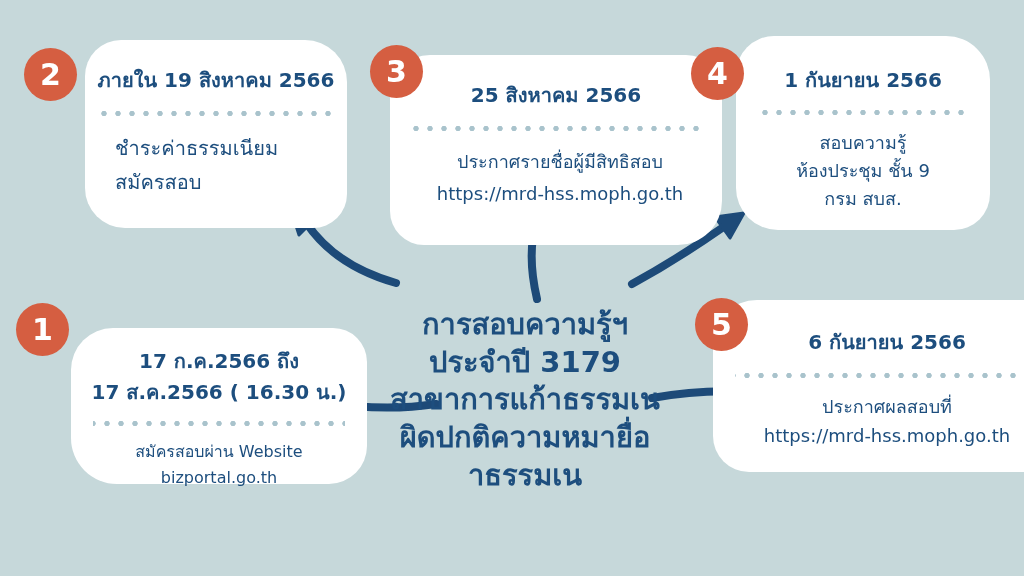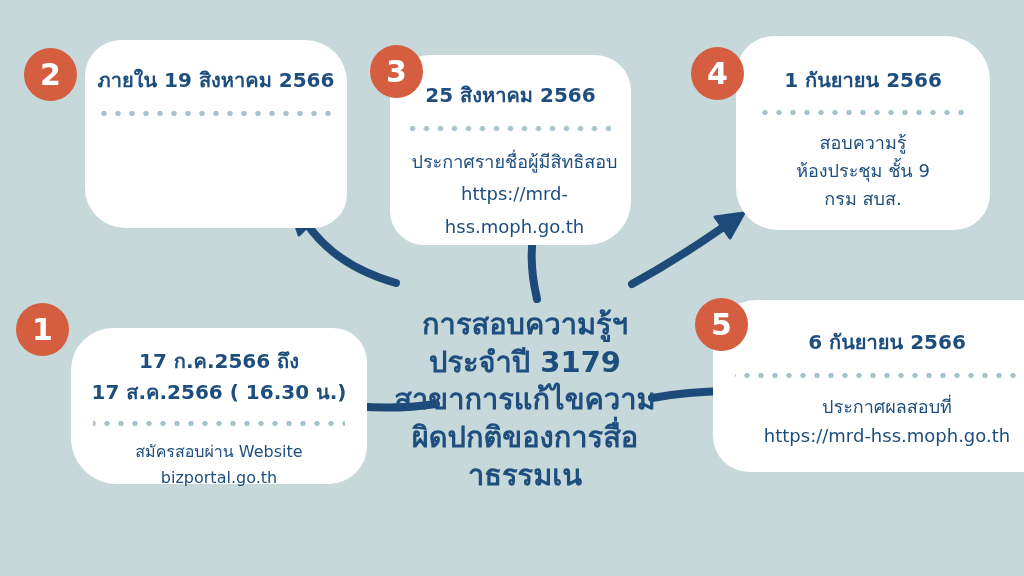--- a/index.html
+++ b/index.html
@@ -46,21 +46,21 @@
     height: 7px;
     background-image: radial-gradient(circle, var(--dots) 2.4px, transparent 3px);
     background-size: 14px 7px;
     background-repeat: repeat-x;
     background-position: center;
   }
   .details { font-size: 18px; font-weight: 500; text-align: center; }
 
   .card-s1 { left: 35px;  top: 328px; width: 296px; height: 156px; border-radius: 42px 34px 38px 46px; margin-left: 36px; }
   .card-s2 { left: 85px;  top: 40px;  width: 262px; height: 188px; border-radius: 36px 42px 34px 40px; }
-  .card-s3 { left: 390px; top: 55px;  width: 241px; height: 190px; border-radius: 40px 36px 44px 34px; }
+  .card-s3 { left: 390px; top: 55px;  width: 332px; height: 190px; border-radius: 40px 36px 44px 34px; }
   .card-s4 { left: 736px; top: 36px;  width: 254px; height: 194px; border-radius: 38px 44px 36px 42px; }
   .card-s5 { left: 713px; top: 300px; width: 348px; height: 172px; border-radius: 44px 36px 40px 36px; }
 
   .card-s1 .date   { margin-top: 18px; line-height: 1.55; }
   .card-s1 .dots   { margin: 12px 22px; }
   .card-s1 .details{ font-size: 16px; line-height: 1.6; margin-top: 4px; }
 
   .card-s2 .date   { margin-top: 24px; }
   .card-s2 .dots   { margin: 14px 16px; }
   .card-s2 .details{ text-align: left; padding-left: 30px; font-size: 20px; line-height: 1.7; margin-top: 4px; }
@@ -144,20 +144,24 @@
     <div class="dots"></div>
     <div class="details">
       <div>สมัครสอบผ่าน Website</div>
       <div>bizportal.go.th</div>
     </div>
   </div>
 
   <div class="card card-s2">
     <div class="date">ภายใน 19 สิงหาคม 2566</div>
     <div class="dots"></div>
+    <div class="details">
+      <div>ชำระค่าธรรมเนียม</div>
+      <div>สมัครสอบ</div>
+    </div>
   </div>
 
   <div class="card card-s3">
     <div class="date">25 สิงหาคม 2566</div>
     <div class="dots"></div>
     <div class="details">
       <div>ประกาศรายชื่อผู้มีสิทธิสอบ</div>
       <div>https://mrd-hss.moph.go.th</div>
     </div>
   </div>
@@ -183,18 +187,18 @@
 
   <div class="badge badge-s1">1</div>
   <div class="badge badge-s2">2</div>
   <div class="badge badge-s3">3</div>
   <div class="badge badge-s4">4</div>
   <div class="badge badge-s5">5</div>
 
   <div class="main-title">
     <div>การสอบความรู้ฯ</div>
     <div>ประจำปี 3179</div>
-    <div>สาขาการแก้ไขความ</div>
-    <div>ผิดปกติของการสื่อ</div>
+    <div>สาขาการแก้าธรรมเน</div>
+    <div>ผิดปกติความหมายื่อ</div>
     <div>าธรรมเน</div>
   </div>
 
 </div>
 
 </body></html>

